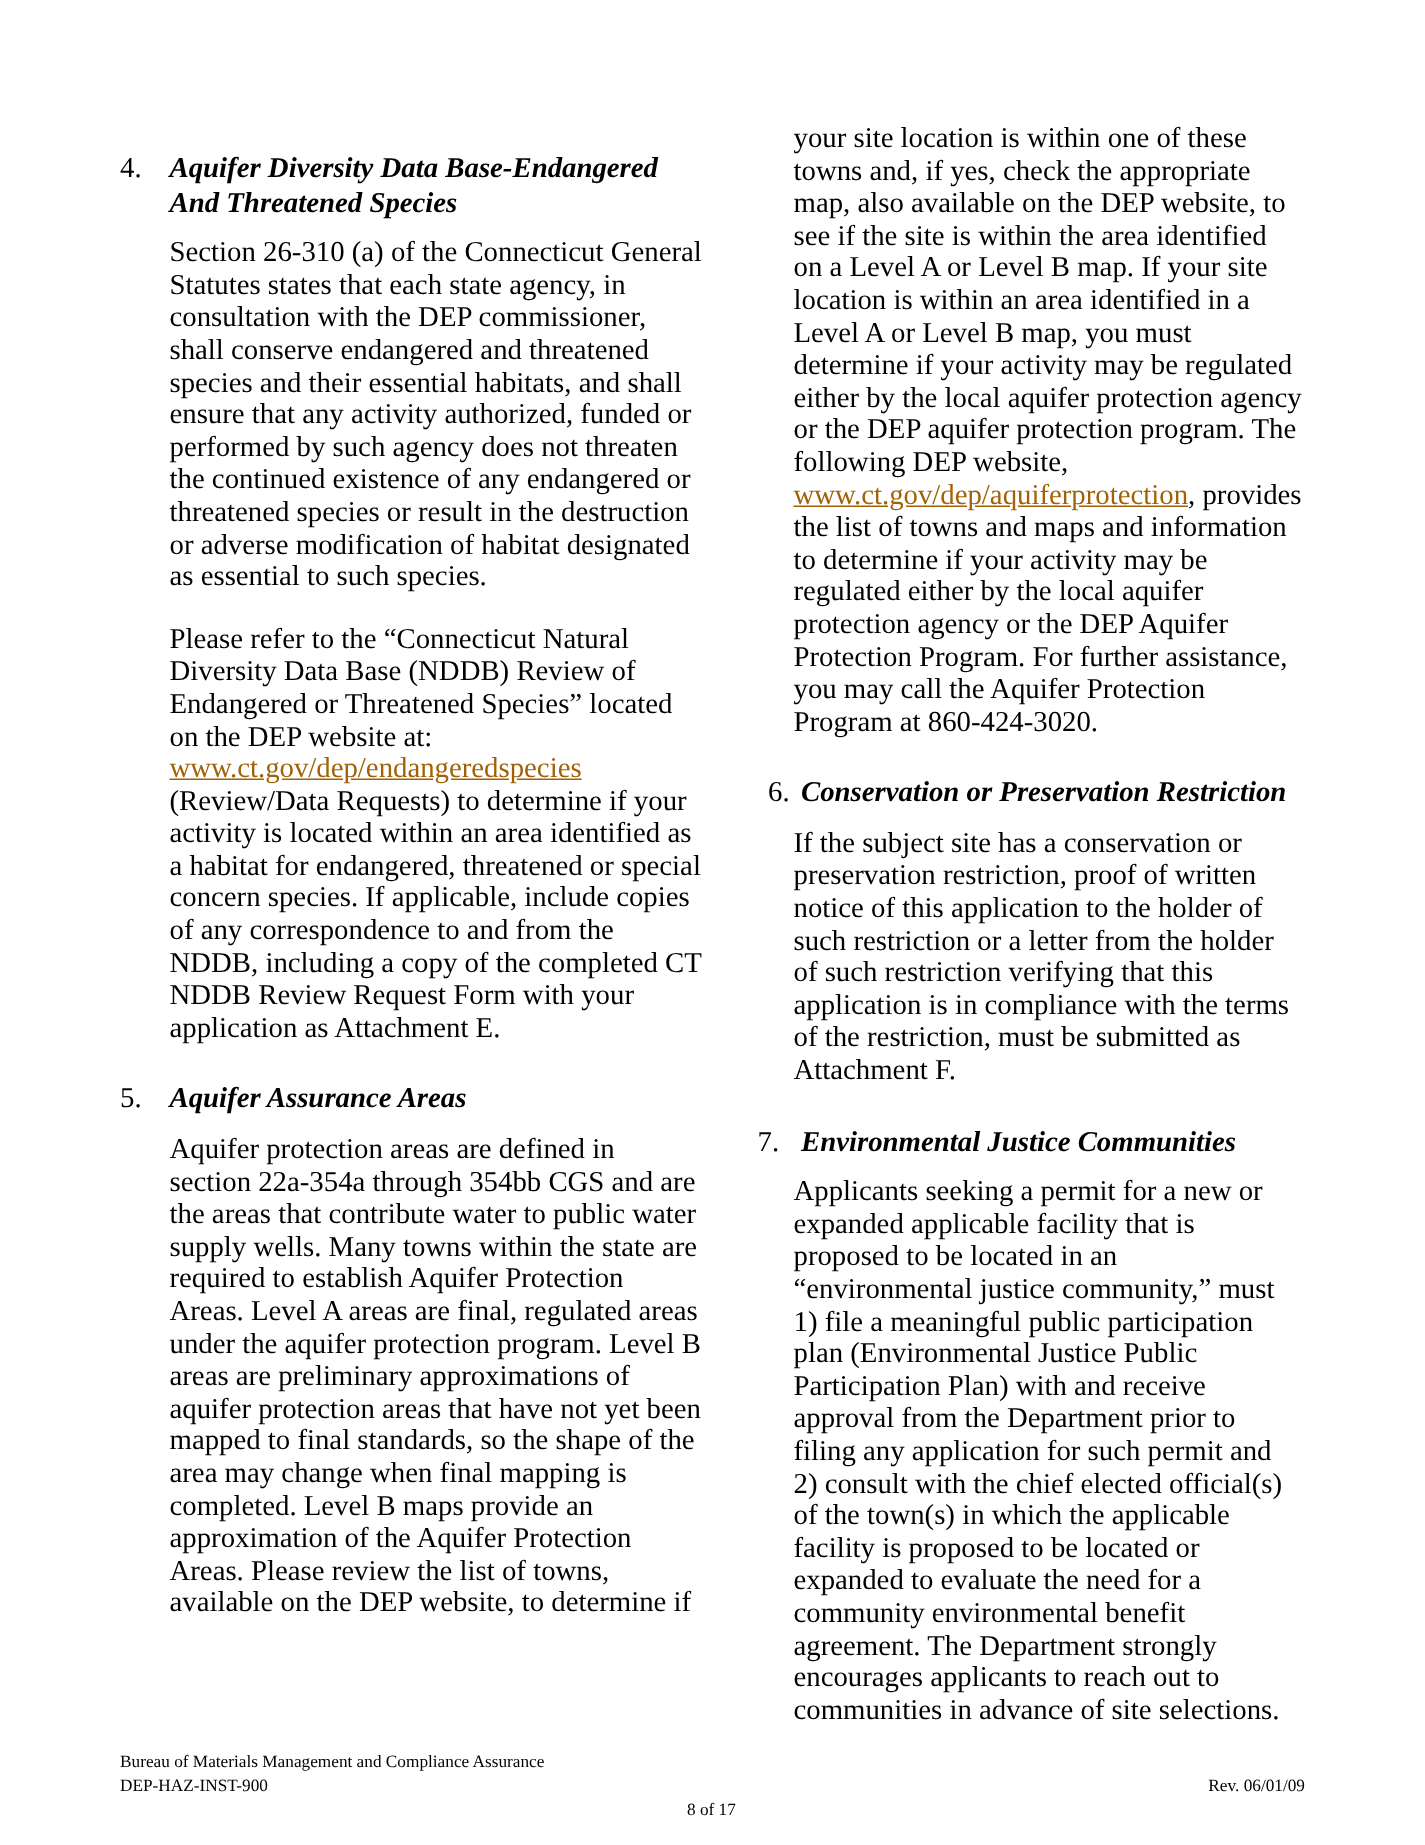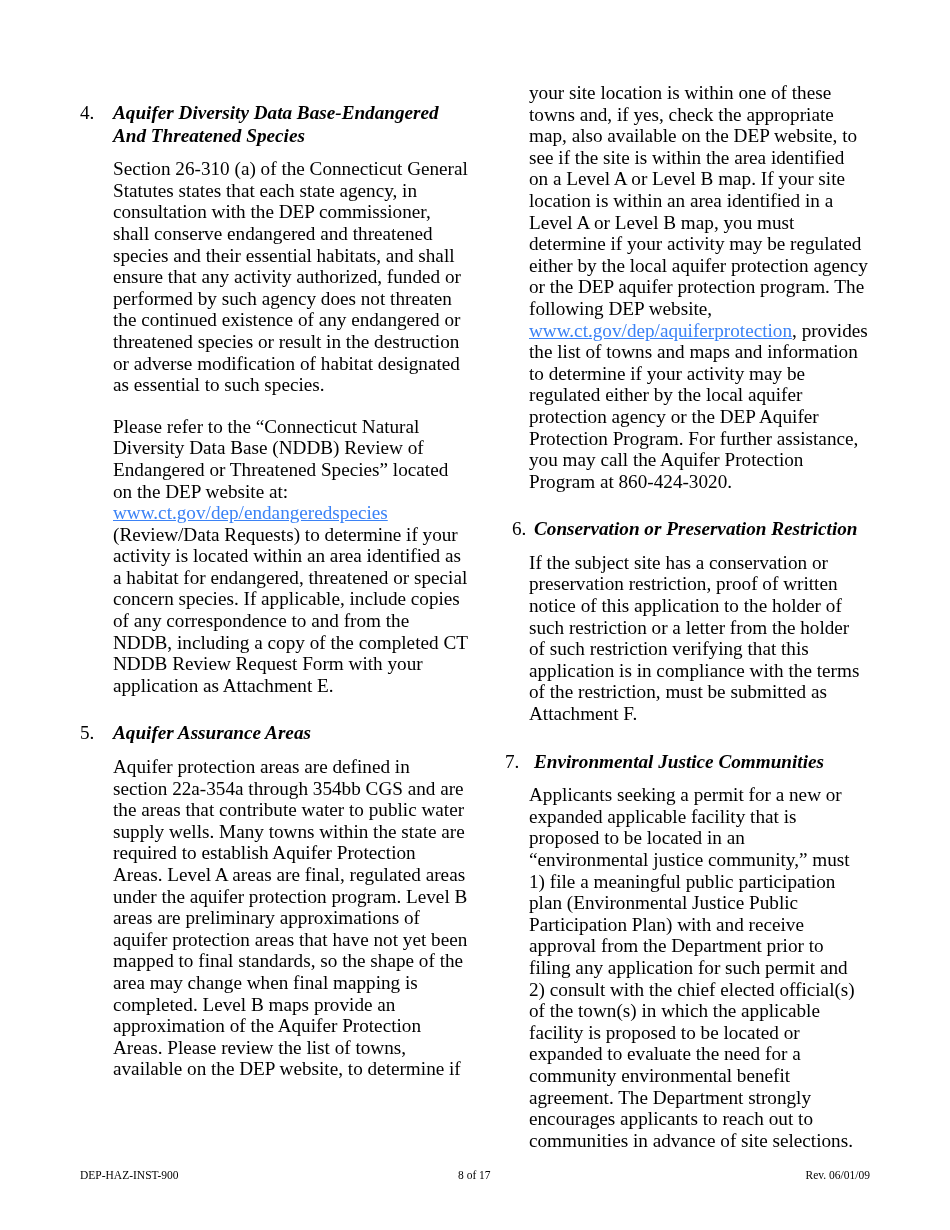--- a/index.html
+++ b/index.html
@@ -79,21 +79,21 @@
 
   .head-right-6 { margin-left: 12px; }
   .head-right-6 .num   { left: 0px; }
   .head-right-6 .htext { margin-left: 22px; font-style: italic; }
 
   .head-right-7 { margin-left: 5px; }
   .head-right-7 .num   { left: 0px; }
   .head-right-7 .htext { margin-left: 29px; }
 
   a.doclink, .doclink {
-    color: #3b82f6;
+    color: #a16207;
     text-decoration: underline;
     text-underline-offset: 1px;
     text-align: right;
   }
 
   
   .footer {
     position: absolute;
     left: 80px;
     top: 1168px;
@@ -102,21 +102,21 @@
     line-height: 15.5px;
     font-family: "Liberation Serif", "DejaVu Serif", serif;
   }
   .footer-line1 { display: block; }
   .footer-line2 {
     display: block;
     position: relative;
     height: 16px;
   }
   .footer-left   { position: absolute; left: 0; top: 0; }
-  .footer-center { position: absolute; left: 378px; top: 0; }
+  .footer-center { position: absolute; left: 378px; top: 16px; }
   .footer-right  { position: absolute; right: 0; top: 0; }
 </style>
 </head>
 <body>
 
 <div class="page">
 
   <div class="columns">
 
     <div class="col col-left">
@@ -174,20 +174,21 @@
 
       <div class="gap-sm"></div>
 
       <div class="para body-indent-right">Applicants seeking a permit for a new or expanded applicable facility that is proposed to be located in an “environmental justice community,” must 1) file a meaningful public participation plan (Environmental Justice Public Participation Plan) with and receive approval from the Department prior to filing any application for such permit and 2) consult with the chief elected official(s) of the town(s) in which the applicable facility is proposed to be located or expanded to evaluate the need for a community environmental benefit agreement. The Department strongly encourages applicants to reach out to communities in advance of site selections.</div>
 
     </div>
 
   </div>
 
   <div class="footer">
+    <span class="footer-line1">Bureau of Materials Management and Compliance Assurance</span>
     <span class="footer-line2">
       <span class="footer-left">DEP-HAZ-INST-900</span>
       <span class="footer-center">8 of 17</span>
       <span class="footer-right">Rev. 06/01/09</span>
     </span>
   </div>
 
 </div>
 
 </body></html>

